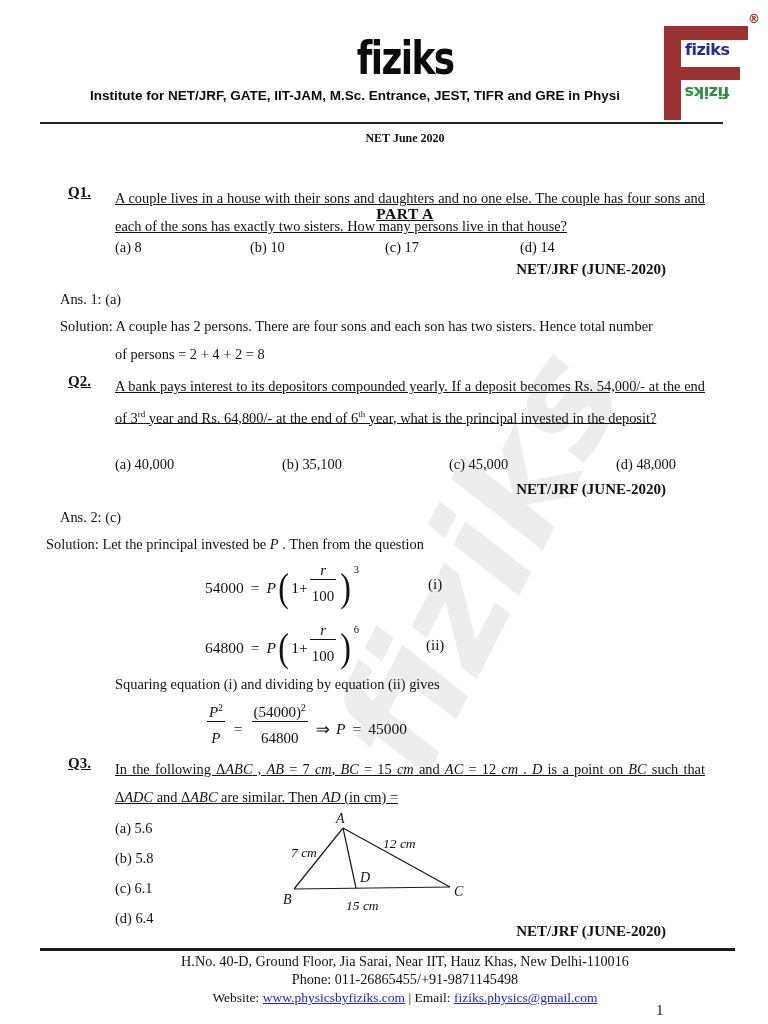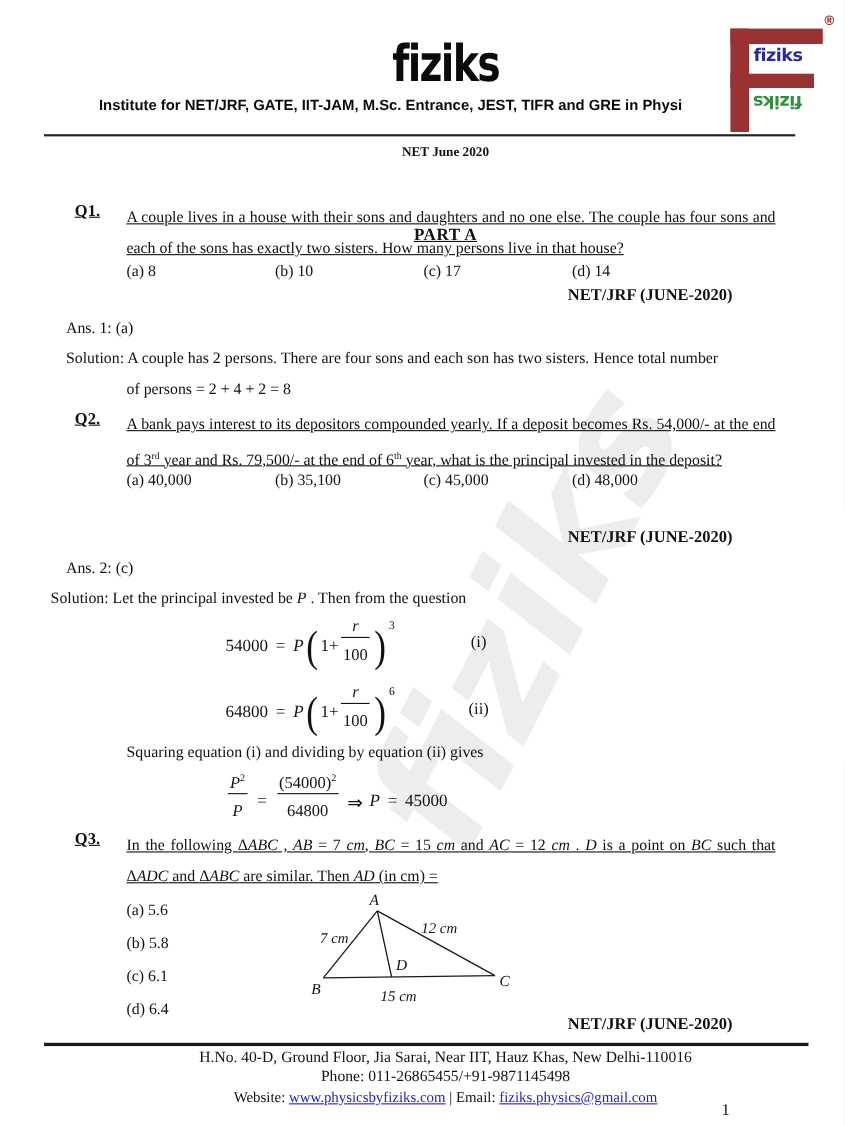--- a/index.html
+++ b/index.html
@@ -104,23 +104,23 @@
     <div class="opt">(c) 17</div>
     <div class="opt">(d) 14</div>
   </div>
   <div class="abs tag" style="top:261px;">NET/JRF (JUNE-2020)</div>
   <div class="abs plain" style="top:291px;left:60px;">Ans. 1: (a)</div>
   <div class="abs plain nowrap" style="top:318px;left:60px;">Solution: A couple has 2 persons. There are four sons and each son has two sisters. Hence total number</div>
   <div class="abs plain nowrap" style="top:346px;left:115px;">of persons = 2 + 4 + 2 = 8</div>
 
   <div class="abs qrow" style="top:373px;left:68px;width:640px;">
     <div class="qlabel">Q2.</div>
-    <div class="qtext q2text"><span>A bank pays interest to its depositors compounded yearly. If a deposit becomes Rs. 54,000/- at the end of 3</span><sup>rd</sup><span> year and Rs. 79,500/- at the end of 6</span><sup>th</sup><span> year, what is the principal invested in the deposit?</span></div>
-  </div>
-  <div class="abs opts" style="top:429px;">
+    <div class="qtext q2text"><span>A bank pays interest to its depositors compounded yearly. If a deposit becomes Rs. 54,000/- at the end of 3</span><sup>rd</sup><span> year and Rs. 64,800/- at the end of 6</span><sup>th</sup><span> year, what is the principal invested in the deposit?</span></div>
+  </div>
+  <div class="abs opts" style="top:456px;gap:32px;">
     <div class="opt">(a) 40,000</div>
     <div class="opt">(b) 35,100</div>
     <div class="opt">(c) 45,000</div>
     <div class="opt">(d) 48,000</div>
   </div>
   <div class="abs tag" style="top:481px;">NET/JRF (JUNE-2020)</div>
   <div class="abs plain" style="top:509px;left:60px;">Ans. 2: (c)</div>
   <div class="abs plain nowrap" style="top:536px;left:46px;"><span>Solution: Let the principal invested be </span><span class="mi">P</span><span> . Then from the question</span></div>
 
   <div class="abs eq" style="top:562px;left:205px;">

